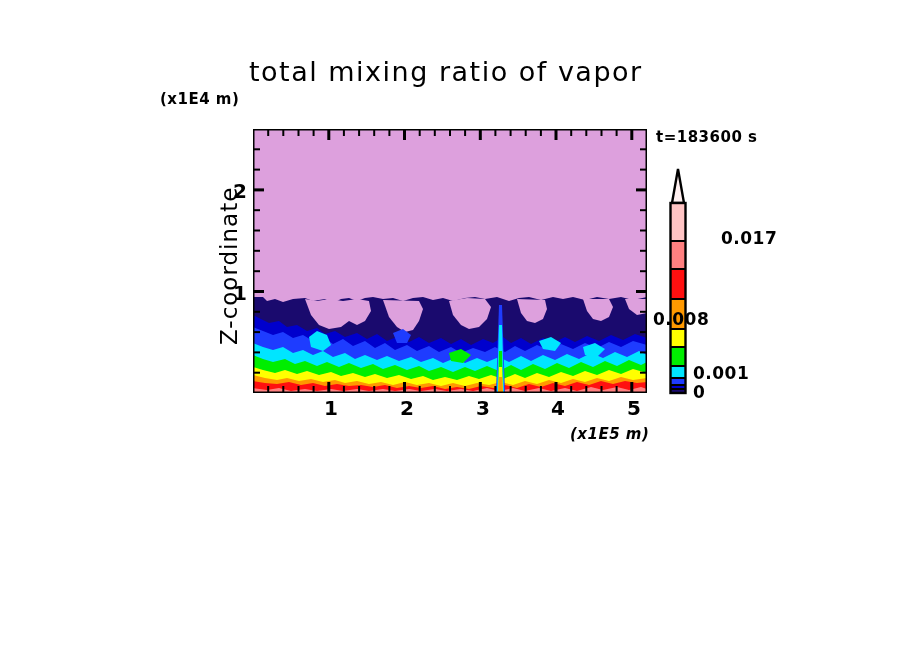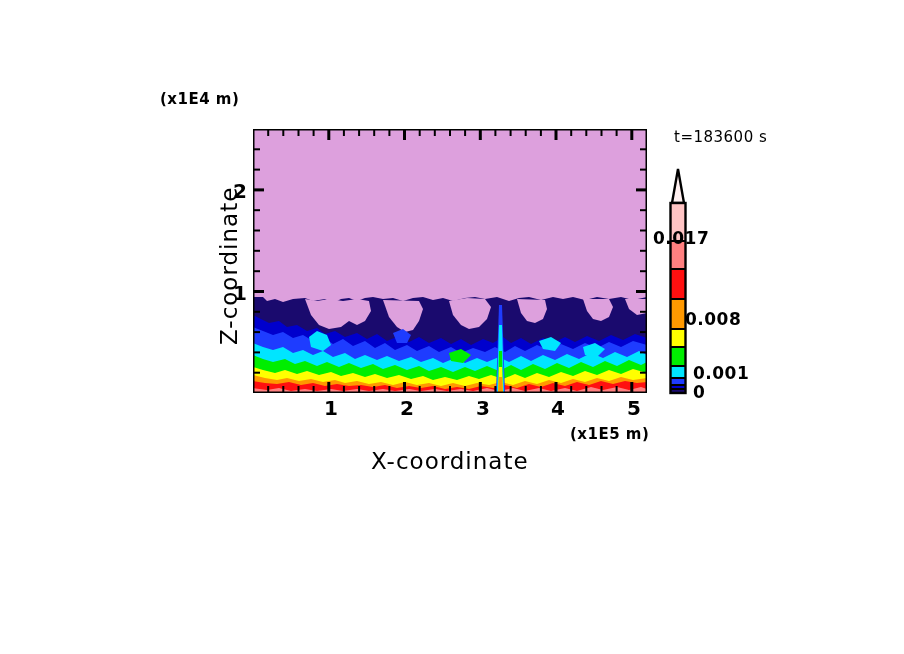--- a/index.html
+++ b/index.html
@@ -21,24 +21,25 @@
   .rot{transform-origin:0 0;transform:rotate(-90deg);}
   svg{display:block;}
   #plotsvg{position:absolute;}
   #cbsvg{position:absolute;}
 </style>
 </head>
 <body style="background: rgb(255, 255, 255);">
 
 <div id="root">
 
+  <div class="lbl title" style="left:249px;top:58px;">total mixing ratio of vapor</div>
 
   <div class="lbl unit" style="left:160px;top:92px;">(x1E4 m)</div>
 
-  <div class="lbl tstamp" style="left:674px;top:130px;">t=183600 s</div>
+  <div class="lbl tstamp" style="left:656px;top:130px;font-weight:bold;">t=183600 s</div>
 
   <svg id="plotsvg" style="left:253px;top:129px;" width="394" height="264" viewBox="0 0 394 264">
     <defs>
       <clipPath id="pclip">
           <rect x="0" y="0" width="394" height="264"></rect>
         </clipPath>
     </defs>
     <g clip-path="url(#pclip)">
       <rect x="0" y="0" width="394" height="264" fill="#dda0dd"></rect>
 
@@ -229,23 +230,22 @@
 
   <div class="lbl axtick" style="left:233px;top:283px;">1</div>
   <div class="lbl axtick" style="left:233px;top:181px;">2</div>
 
   <div class="lbl axtick" style="left:324px;top:398px;">1</div>
   <div class="lbl axtick" style="left:400px;top:398px;">2</div>
   <div class="lbl axtick" style="left:476px;top:398px;">3</div>
   <div class="lbl axtick" style="left:551px;top:398px;">4</div>
   <div class="lbl axtick" style="left:627px;top:398px;">5</div>
 
-  <div class="lbl unit" style="left:570px;top:427px;">(x1E5 m)</div>
-
-  <div class="lbl axname" style="left:371px;top:450px;">X-coordinate</div>
+  <div class="lbl unit" style="left:570px;top:427px;font-style:italic;">(x1E5 m)</div>
+
 
   <div class="lbl axname rot" style="left:218px;top:345px;">Z-coordinate</div>
 
   <svg id="cbsvg" style="left:658px;top:163px;" width="46" height="232" viewBox="0 0 46 232">
     <g>
       <path d="M14,40 L20,6 L26,40 Z" fill="#fff0f0" stroke="#000" stroke-width="2.4"></path>
     </g>
     <g>
       <rect x="12.5" y="40" width="15" height="38" fill="#ffc4c4"></rect>
       <rect x="12.5" y="78" width="15" height="28" fill="#ff8080"></rect>
@@ -266,18 +266,18 @@
       <line x1="12.5" y1="166" x2="27.5" y2="166"></line>
       <line x1="12.5" y1="184" x2="27.5" y2="184"></line>
       <line x1="12.5" y1="203" x2="27.5" y2="203"></line>
       <line x1="12.5" y1="215" x2="27.5" y2="215"></line>
       <line x1="12.5" y1="222" x2="27.5" y2="222"></line>
       <line x1="12.5" y1="226" x2="27.5" y2="226"></line>
     </g>
     <rect x="12.5" y="40" width="15" height="190" fill="none" stroke="#000" stroke-width="2.4"></rect>
   </svg>
 
-  <div class="lbl cbtick" style="left:653px;top:230px;">0.017</div>
-  <div class="lbl cbtick" style="left:685px;top:311px;">0.008</div>
+  <div class="lbl cbtick" style="left:721px;top:230px;">0.017</div>
+  <div class="lbl cbtick" style="left:653px;top:311px;">0.008</div>
   <div class="lbl cbtick" style="left:693px;top:365px;">0.001</div>
   <div class="lbl cbtick" style="left:693px;top:384px;">0</div>
 
 </div>
 
 </body></html>

